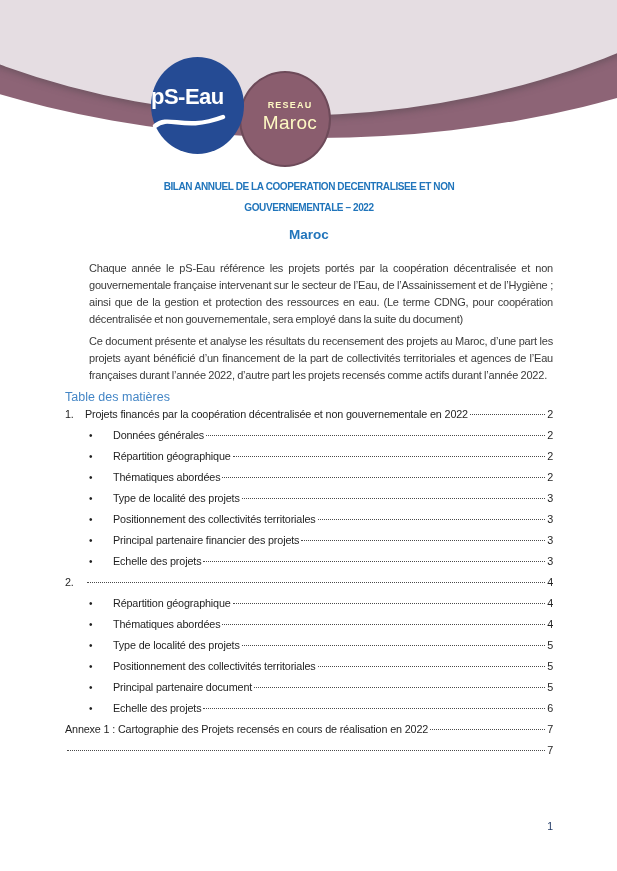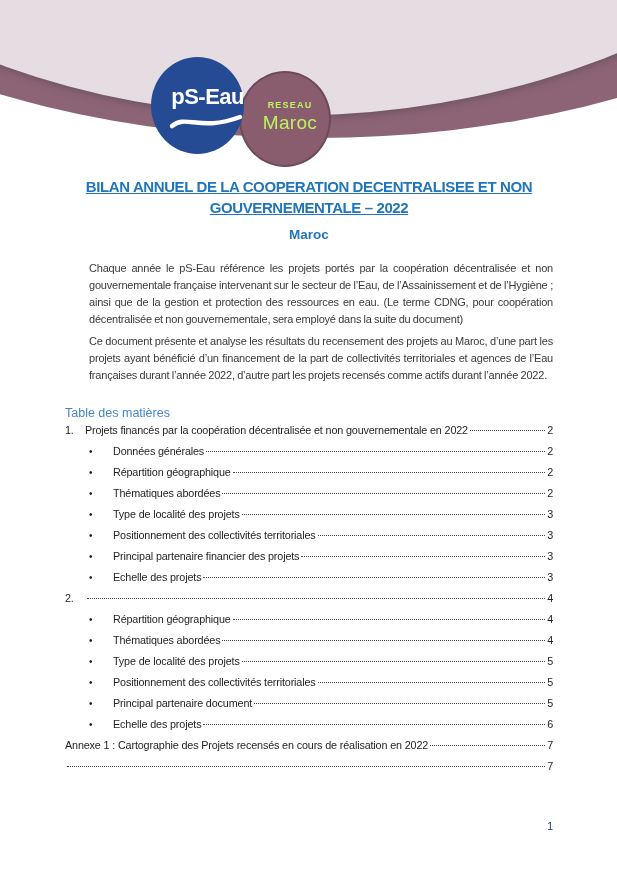--- a/index.html
+++ b/index.html
@@ -21,53 +21,53 @@
     position:absolute; left:-390px; top:-985px; width:1400px; height:1100px;
     border-radius:50%; background:var(--c-header_pink);
     transform:rotate(-3deg);
     box-shadow:0 5px 7px -2px rgba(85,72,80,.55);
   }
 
   
   .maroc-circle {
     position:absolute; left:239px; top:71px; width:92px; height:96px;
     border-radius:50%; background:var(--c-logo_plum);
-    border:2px solid #6d4a59; z-index:3; color:#bef264; text-align:center;
+    border:2px solid #6d4a59; z-index:3; color:#fef9c3; text-align:center;
     padding-left:10px;
   }
   .maroc-circle .reseau { margin-top:27px; font-size:9px; letter-spacing:1.2px; font-weight:700; }
   .maroc-circle .maroc  { font-size:19px; margin-top:2px; font-weight:400; letter-spacing:.3px; }
   .blue-circle {
     position:absolute; left:151px; top:57px; width:93px; height:97px;
     border-radius:50%; background:var(--c-logo_blue); z-index:4; color:#fff;
-    display:flex; flex-direction:column; align-items:flex-end; justify-content:center;
+    display:flex; flex-direction:column; align-items:flex-start; justify-content:center;
   }
   .blue-circle .pseau { font-size:22px; font-weight:700; letter-spacing:-.5px; margin-top:6px; }
   .blue-circle svg { display:block; margin-top:1px; }
 
   
   .content { position:absolute; left:65px; top:177px; width:488px; }
 
   .title {
     color:var(--c-accent_blue); text-align:center; font-weight:700;
-    font-size:15px; line-height:20.5px; letter-spacing:-.4px; white-space:nowrap;text-decoration:underline;
+    font-size:10px; line-height:20.5px; letter-spacing:-.4px; white-space:nowrap;
   }
   .title span { display:block; }
   .subtitle {
     color:var(--c-accent_blue); text-align:center; font-weight:700;
     font-size:13.5px; margin-top:9px;
   }
   .para {
     margin-top:18px; text-align:justify; color:#3a3a3a;
     font-size:11px; line-height:17px; letter-spacing:-.2px; word-spacing:-.5px;margin-left:24px;
   }
   .para + .para { margin-top:5px; }
 
   .toc-heading {
-    margin-top:22px; color:var(--c-toc_heading_blue);
+    margin-top:6px; color:var(--c-toc_heading_blue);
     font-size:12.5px; font-weight:400;
   }
   .toc { margin-top:4px; }
   .toc-row {
     display:flex; align-items:baseline; height:21px;
     font-size:10.8px; letter-spacing:-.15px; color:#1f1f1f;
   }
   .toc-row .toc-marker { flex:0 0 20px; }
   .toc-row.bullet { padding-left:24px; }
   .toc-row.bullet .toc-marker { flex:0 0 24px; font-size:10px; }

